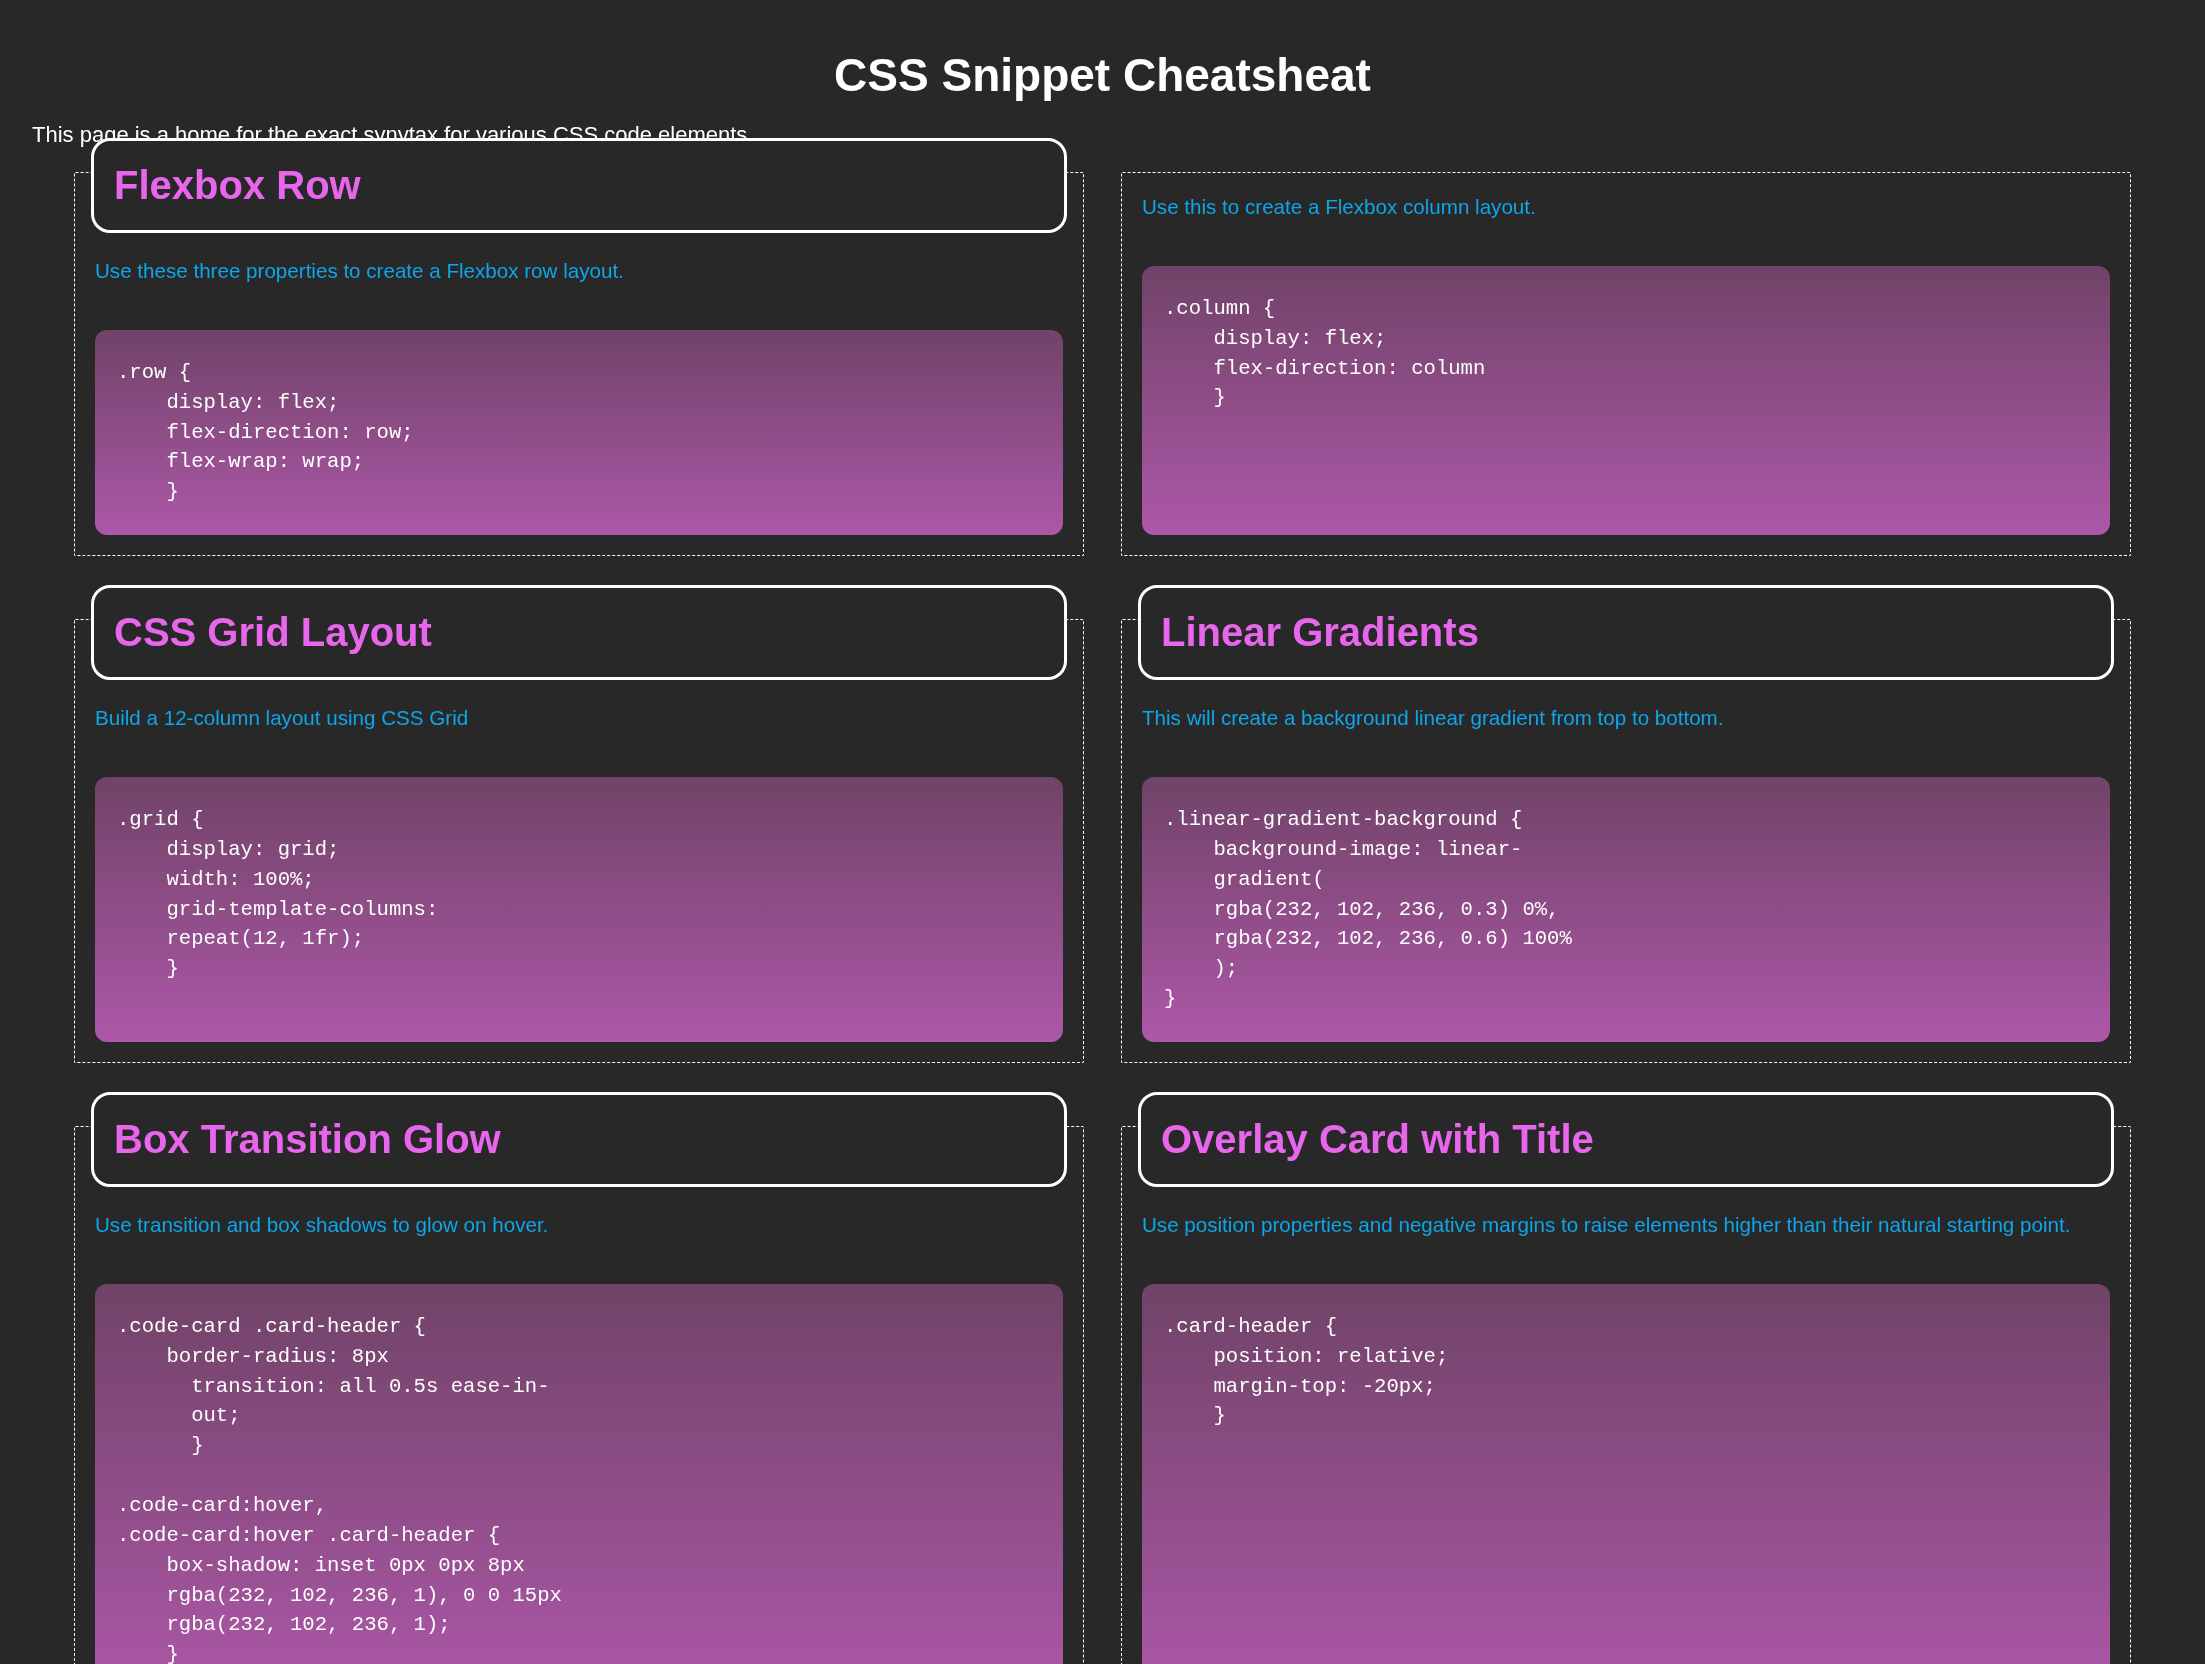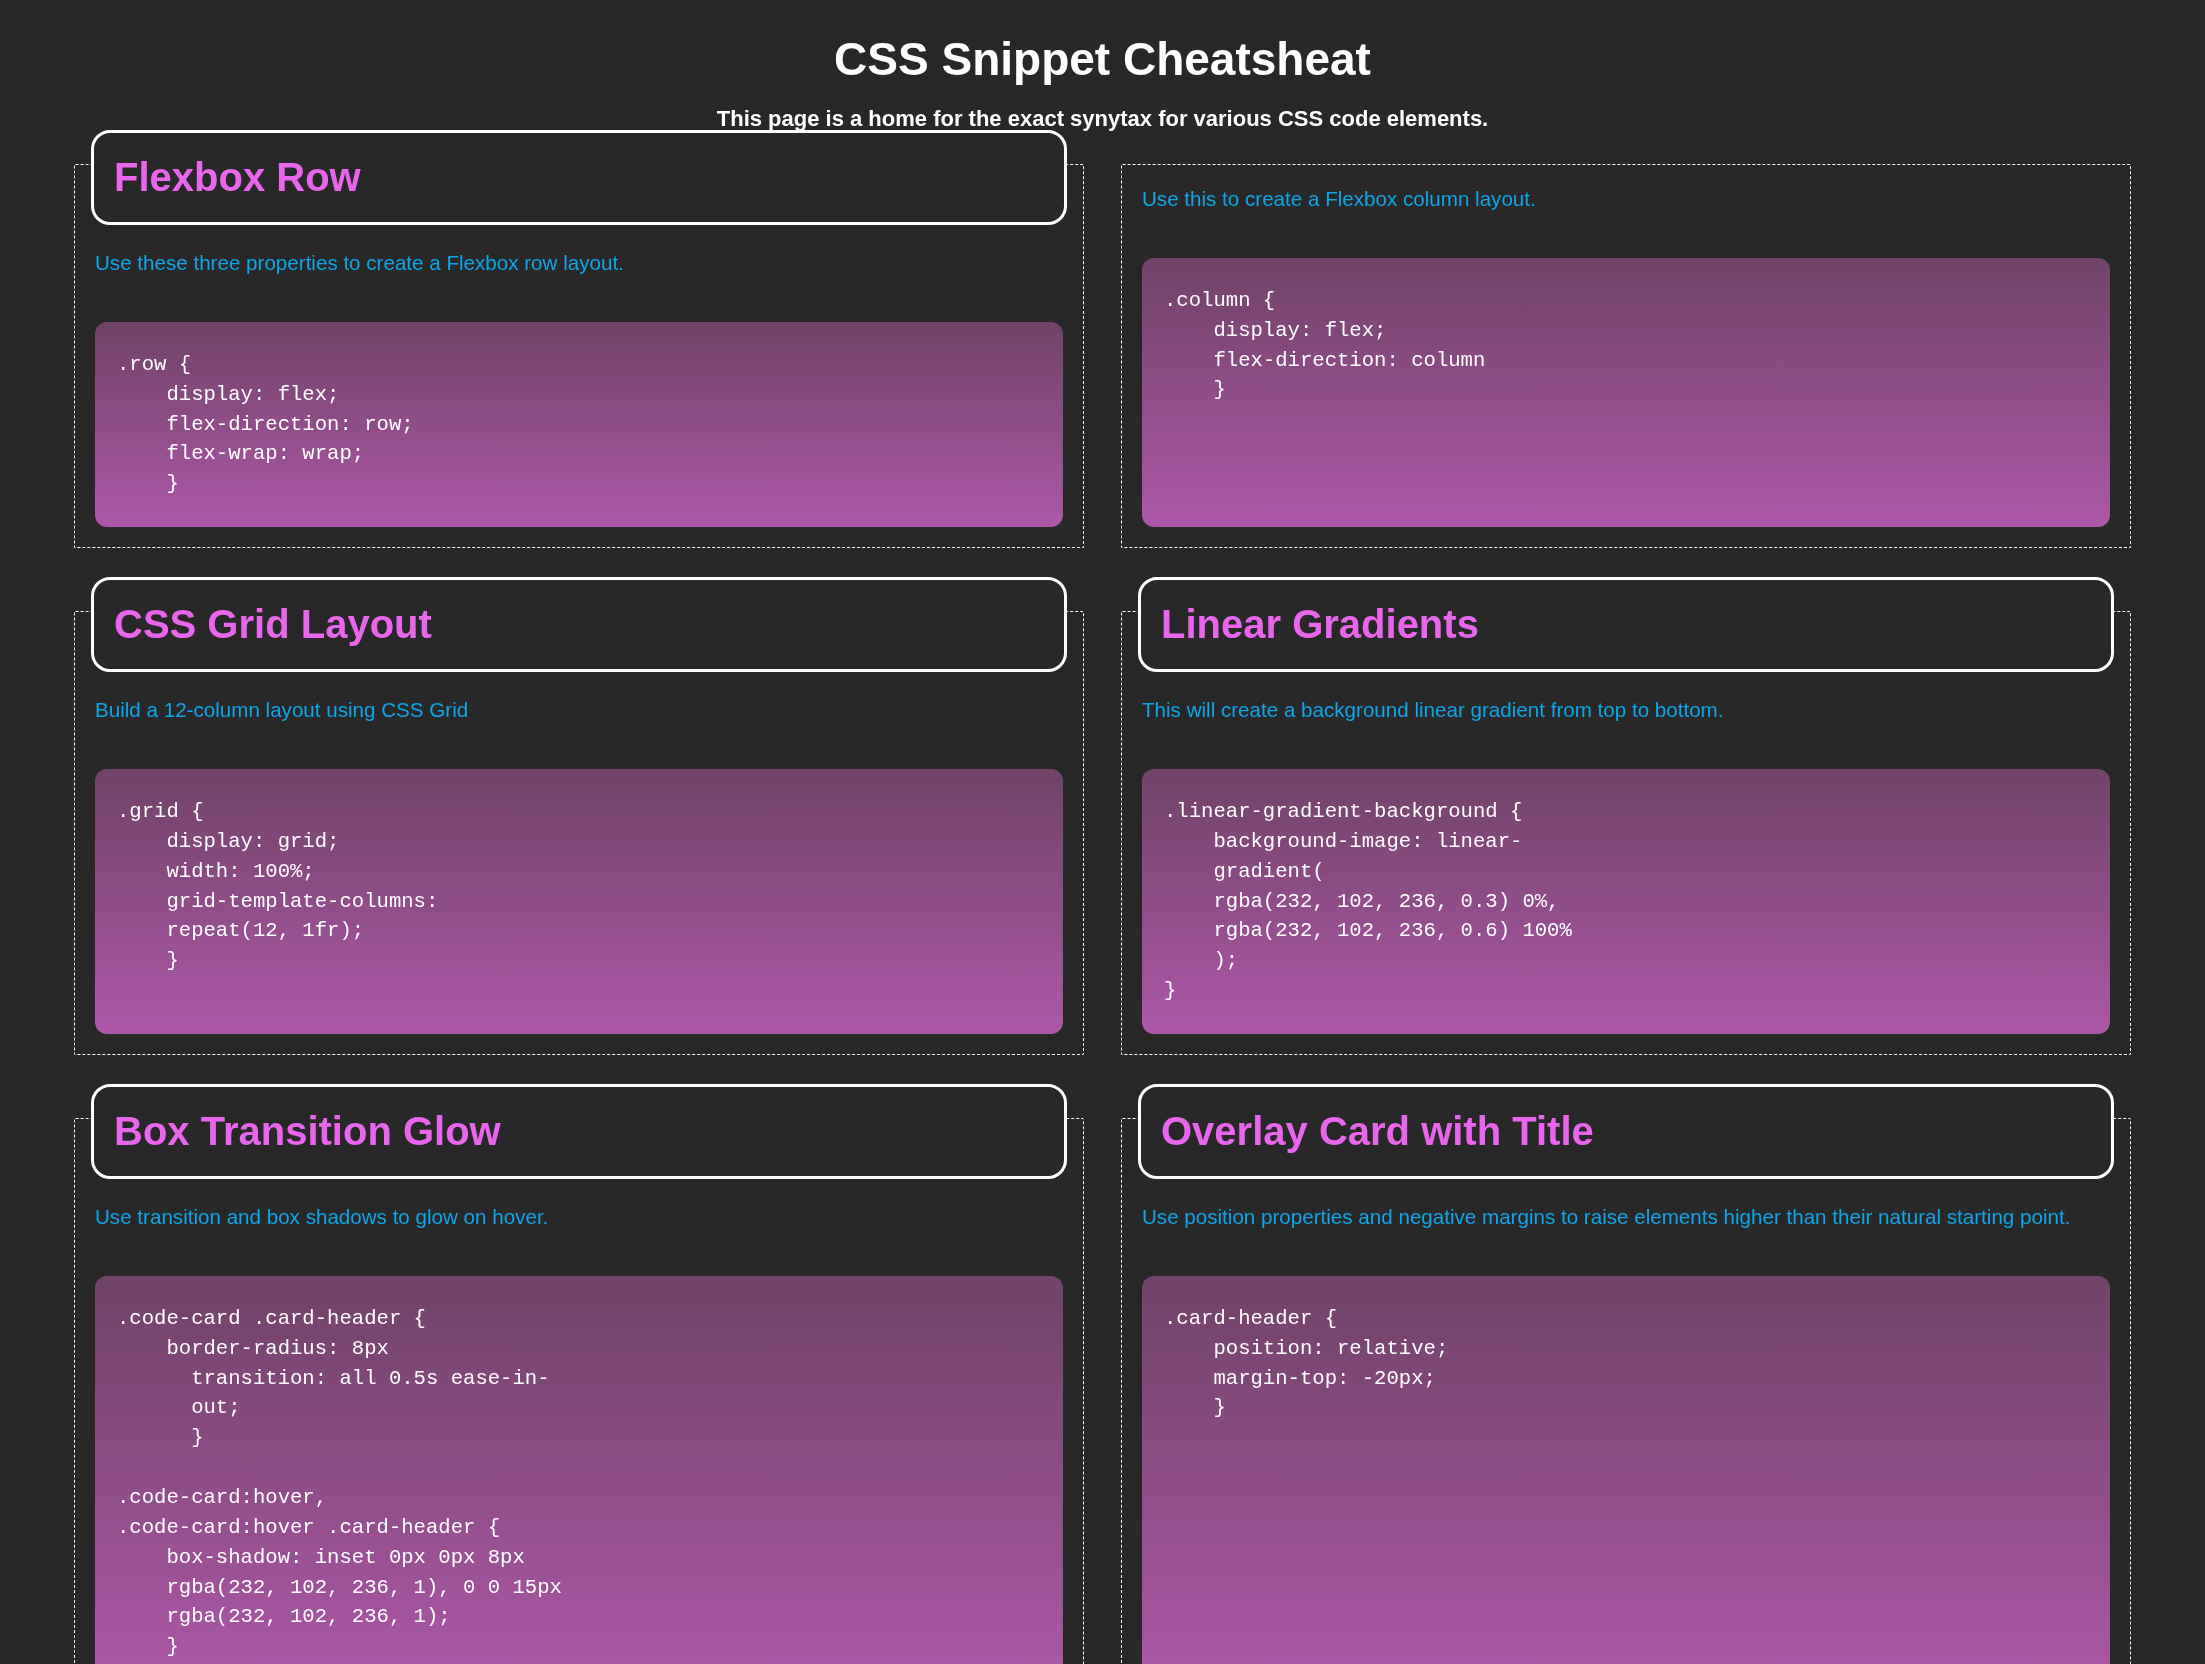--- a/index.html
+++ b/index.html
@@ -12,26 +12,25 @@
       color: #ffffff;
       font-family: -apple-system, BlinkMacSystemFont, "Segoe UI", Helvetica, Arial, sans-serif;
       padding: 32px;
       min-height: 100vh;
     }
     .page-title {
       text-align: center;
       font-size: 46px;
       font-weight: bold;
       margin-bottom: 20px;
+      margin-top: 16px;
     }
     .page-subtitle {
-      text-align: center;
       font-size: 22px;
-      margin-bottom: 32px;
-      font-weight: bold;
+      margin-bottom: 24px;
     }
     .grid-container {
       display: grid;
       grid-template-columns: repeat(2, 1fr);
       gap: 63px 37px;
       max-width: 2057px;
       margin: 0 auto;
     }
     .code-card {
       border: 1.6px dashed #ffffff;

